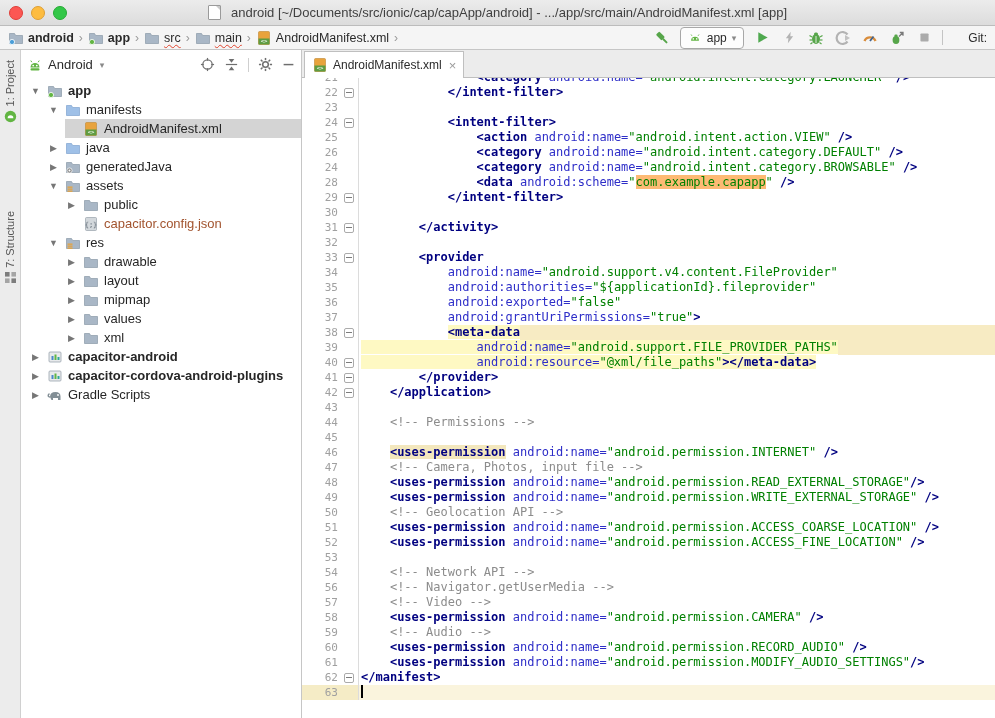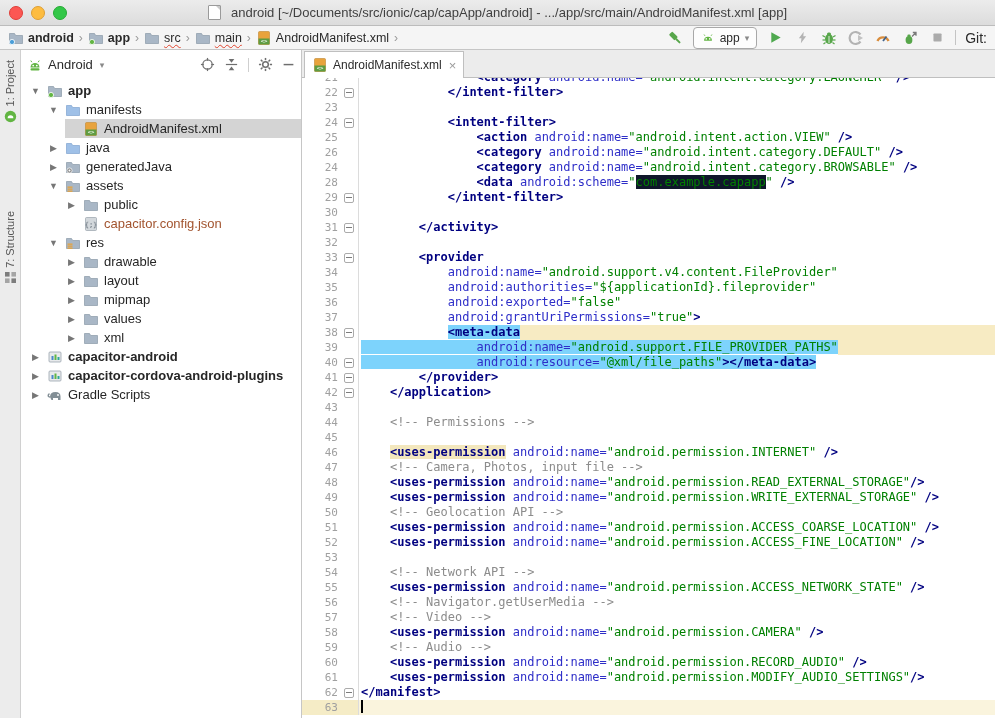--- a/index.html
+++ b/index.html
@@ -26,21 +26,21 @@
   .breadcrumbs{display:flex;align-items:center;padding-left:8px;font-size:12.5px;color:#2b2b2b;white-space:nowrap;}
   .bc-item{display:inline-flex;align-items:center;gap:4px;cursor:default;}
   .bc-item .b{font-weight:bold;}
   .bc-item .sq{text-decoration:underline wavy #e0442e 1px;text-underline-offset:2px;}
   .bc-sep{color:#9a9a9a;margin:0 5px;font-size:12px;}
   .toolbar{margin-left:auto;display:flex;align-items:center;gap:9px;padding-right:6px;}
   .tb-btn{display:inline-flex;align-items:center;justify-content:center;width:18px;height:18px;}
   .run-config{display:inline-flex;align-items:center;gap:5px;border:1px solid #a8a8a8;border-radius:4px;
               background:#fdfdfd;height:20px;padding:0 7px;font-size:12px;color:#2b2b2b;}
   .tb-divider{width:1px;height:15px;background:#c4c4c4;}
-  .git-label{font-size:14px;color:#2b2b2b;padding-right:2px;}
+  .git-label{font-size:12px;color:#2b2b2b;padding-right:2px;margin-left:16px;}
 
   
   .main{flex:1;display:flex;min-height:0;}
   .tool-strip{width:20px;background:#ececec;border-right:1px solid #d0d0d0;display:flex;flex-direction:column;
               align-items:center;padding-top:10px;gap:12px;flex:0 0 auto;}
   .strip-btn{display:flex;flex-direction:column;align-items:center;gap:4px;}
   .vtext{writing-mode:vertical-rl;transform:rotate(180deg);font-size:11px;color:#555;}
 
   .project-panel{width:280px;border-right:1px solid #c6c6c6;display:flex;flex-direction:column;background:#fff;flex:0 0 auto;}
   .panel-header{height:29px;display:flex;align-items:center;padding:0 6px;gap:5px;font-size:13px;color:#2b2b2b;flex:0 0 auto;}
@@ -67,25 +67,25 @@
   .cl{display:flex;height:15px;line-height:15px;font-family:"DejaVu Sans Mono",monospace;font-size:12px;white-space:pre;}
   .ln{width:36px;flex:0 0 auto;text-align:right;padding-right:4px;color:#a0a0a0;
       font-size:11px;font-family:"DejaVu Sans Mono",monospace;}
   .foldc{width:16px;flex:0 0 auto;border-right:1px solid #dcdcdc;position:relative;}
   .fm{position:absolute;left:2px;top:3px;width:8px;height:8px;border:1px solid #ababab;border-radius:2px;background:#fff;}
   .fm::after{content:"";position:absolute;left:1px;right:1px;top:3px;height:1px;background:#7c7c7c;}
   .cb{padding-left:2px;}
   .s-g{color:#000080;font-weight:bold;}
   .s-a{color:#2e2ec8;}
   .s-s{color:#008000;}
-  .s-b{color:#008000;background:#0f172a;}
+  .s-b{color:#008000;background:#fdba74;}
   .s-p{color:#000;}
   .s-c{color:#8c8c8c;}
   .s-h{color:#000080;font-weight:bold;background:#f3e7bd;}
-  .selbg{background:#7dd3fc;}
+  .selbg{background:#fef9c3;}
   .fill-sel{flex:1;background:#f7ebc3;}
   .cl.cur .ln,.cl.cur .foldc{background:#f5ecc6;}
   .cl.cur .cb,.cl.cur .fill-cur{background:#faf4dd;}
   .fill-cur{flex:1;}
   .caret{display:inline-block;width:2px;height:13px;background:#000;vertical-align:middle;margin-top:-2px;}
 </style>
 </head>
 <body>
 
 <div class="window">
@@ -545,21 +545,20 @@
             <div class="cl"><span class="ln">45</span><span class="foldc"></span><span class="cb"><span class="s-p"></span></span></div>
             <div class="cl"><span class="ln">46</span><span class="foldc"></span><span class="cb"><span class="s-p">    </span><span class="s-h">&lt;uses-permission</span><span class="s-p"> </span><span class="s-a">android:name=</span><span class="s-s">"android.permission.INTERNET"</span><span class="s-p"> </span><span class="s-g">/&gt;</span></span></div>
             <div class="cl"><span class="ln">47</span><span class="foldc"></span><span class="cb"><span class="s-p">    </span><span class="s-c">&lt;!-- Camera, Photos, input file --&gt;</span></span></div>
             <div class="cl"><span class="ln">48</span><span class="foldc"></span><span class="cb"><span class="s-p">    </span><span class="s-g">&lt;uses-permission</span><span class="s-p"> </span><span class="s-a">android:name=</span><span class="s-s">"android.permission.READ_EXTERNAL_STORAGE"</span><span class="s-g">/&gt;</span></span></div>
             <div class="cl"><span class="ln">49</span><span class="foldc"></span><span class="cb"><span class="s-p">    </span><span class="s-g">&lt;uses-permission</span><span class="s-p"> </span><span class="s-a">android:name=</span><span class="s-s">"android.permission.WRITE_EXTERNAL_STORAGE"</span><span class="s-p"> </span><span class="s-g">/&gt;</span></span></div>
             <div class="cl"><span class="ln">50</span><span class="foldc"></span><span class="cb"><span class="s-p">    </span><span class="s-c">&lt;!-- Geolocation API --&gt;</span></span></div>
             <div class="cl"><span class="ln">51</span><span class="foldc"></span><span class="cb"><span class="s-p">    </span><span class="s-g">&lt;uses-permission</span><span class="s-p"> </span><span class="s-a">android:name=</span><span class="s-s">"android.permission.ACCESS_COARSE_LOCATION"</span><span class="s-p"> </span><span class="s-g">/&gt;</span></span></div>
             <div class="cl"><span class="ln">52</span><span class="foldc"></span><span class="cb"><span class="s-p">    </span><span class="s-g">&lt;uses-permission</span><span class="s-p"> </span><span class="s-a">android:name=</span><span class="s-s">"android.permission.ACCESS_FINE_LOCATION"</span><span class="s-p"> </span><span class="s-g">/&gt;</span></span></div>
             <div class="cl"><span class="ln">53</span><span class="foldc"></span></div>
             <div class="cl"><span class="ln">54</span><span class="foldc"></span><span class="cb"><span class="s-p">    </span><span class="s-c">&lt;!-- Network API --&gt;</span></span></div>
-            <div class="cl"><span class="ln">55</span><span class="foldc"></span><span class="cb"><span class="s-p">    </span><span class="s-g">&lt;uses-permission</span><span class="s-p"> </span><span class="s-a">android:name=</span><span class="s-s">"android.permission.ACCESS_NETWORK_STATE"</span><span class="s-p"> </span><span class="s-g">/&gt;</span></span></div>
             <div class="cl"><span class="ln">56</span><span class="foldc"></span><span class="cb"><span class="s-p">    </span><span class="s-c">&lt;!-- Navigator.getUserMedia --&gt;</span></span></div>
             <div class="cl"><span class="ln">57</span><span class="foldc"></span><span class="cb"><span class="s-p">    </span><span class="s-c">&lt;!-- Video --&gt;</span></span></div>
             <div class="cl"><span class="ln">58</span><span class="foldc"></span><span class="cb"><span class="s-p">    </span><span class="s-g">&lt;uses-permission</span><span class="s-p"> </span><span class="s-a">android:name=</span><span class="s-s">"android.permission.CAMERA"</span><span class="s-p"> </span><span class="s-g">/&gt;</span></span></div>
             <div class="cl"><span class="ln">59</span><span class="foldc"></span><span class="cb"><span class="s-p">    </span><span class="s-c">&lt;!-- Audio --&gt;</span></span></div>
             <div class="cl"><span class="ln">60</span><span class="foldc"></span><span class="cb"><span class="s-p">    </span><span class="s-g">&lt;uses-permission</span><span class="s-p"> </span><span class="s-a">android:name=</span><span class="s-s">"android.permission.RECORD_AUDIO"</span><span class="s-p"> </span><span class="s-g">/&gt;</span></span></div>
             <div class="cl"><span class="ln">61</span><span class="foldc"></span><span class="cb"><span class="s-p">    </span><span class="s-g">&lt;uses-permission</span><span class="s-p"> </span><span class="s-a">android:name=</span><span class="s-s">"android.permission.MODIFY_AUDIO_SETTINGS"</span><span class="s-g">/&gt;</span></span></div>
             <div class="cl"><span class="ln">62</span><span class="foldc"><span class="fm"></span></span><span class="cb"><span class="s-p"></span><span class="s-g">&lt;/manifest&gt;</span></span></div>
             <div class="cl cur"><span class="ln">63</span><span class="foldc"></span><span class="cb"><span class="s-p"></span><span class="caret"></span></span><span class="fill-cur"></span></div>
           </div>
       </div>

